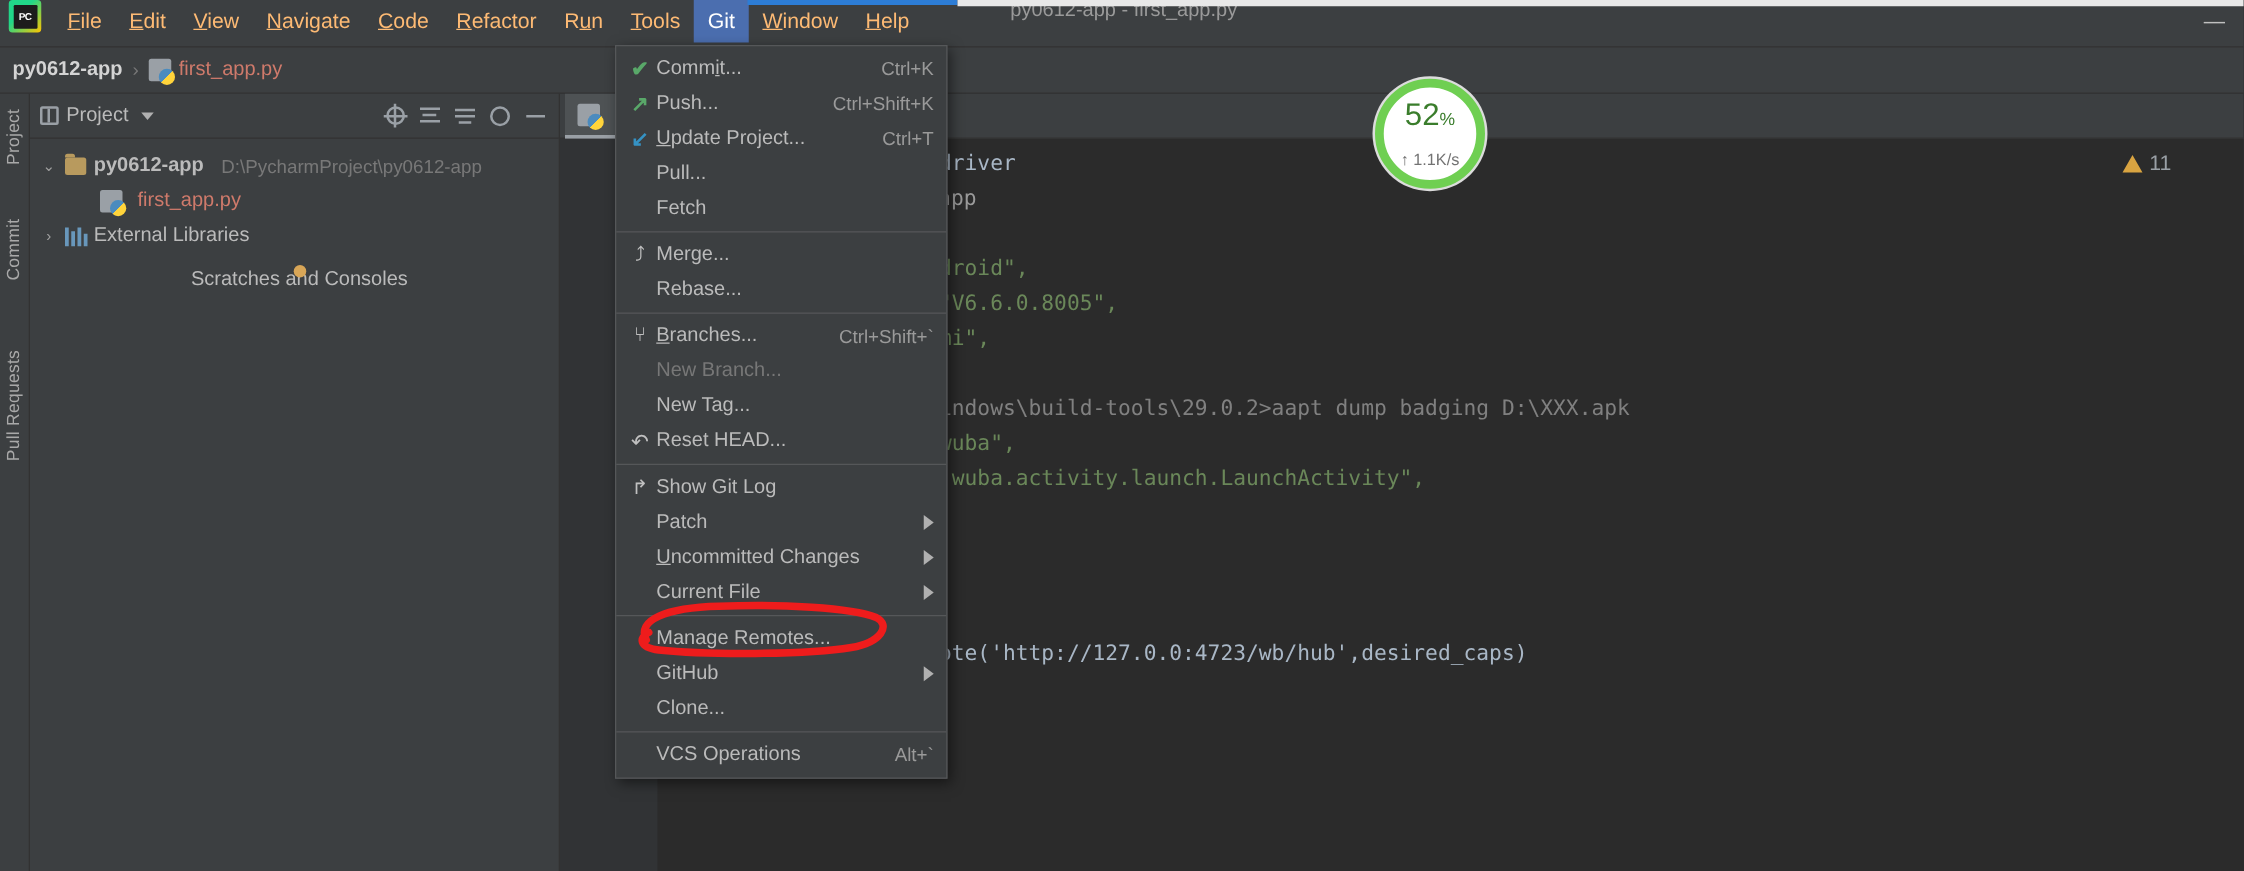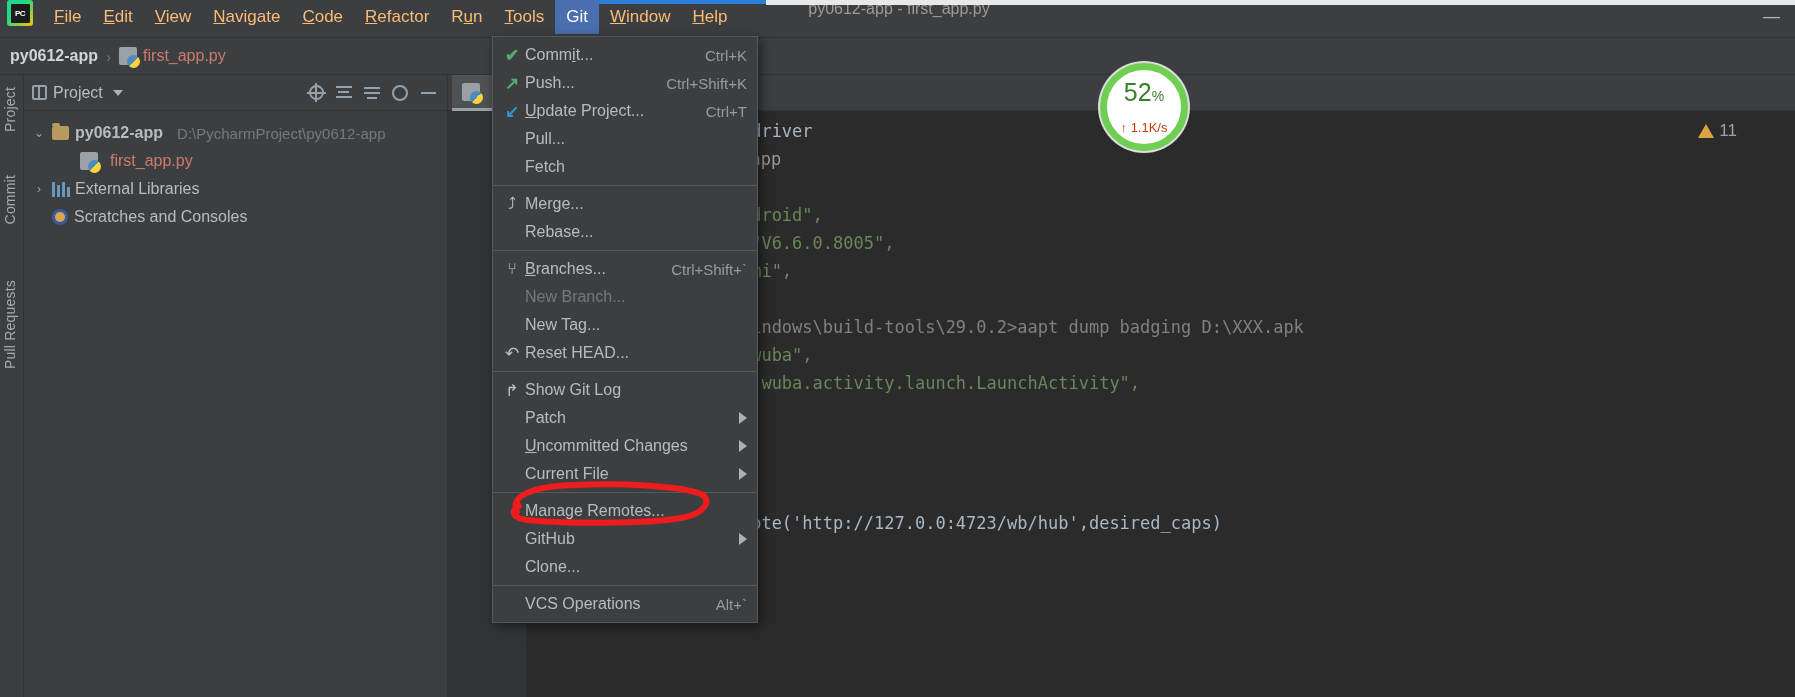--- a/index.html
+++ b/index.html
@@ -200,21 +200,21 @@
 
   
   .net-gauge {
     position: absolute; left: 1100px; top: 63px; width: 88px; height: 88px;
     border-radius: 50%; background: #ffffff;
     border: 7px solid #6fcf52; display: flex; flex-direction: column;
     align-items: center; justify-content: center; box-shadow: 0 0 0 2px #dcdcdc; gap: 12px;
   }
   .net-pct { font-size: 25px; color: #3a7d2c; font-weight: 500; line-height: 1; }
   .net-pct small { font-size: 14px; }
-  .net-rate { font-size: 13px; color: #c2410c; margin-top: 3px; }
+  .net-rate { font-size: 13px; color: #737373; margin-top: 3px; }
 
   
   .gitmenu {
     position: absolute; left: 492px; top: 36px; width: 266px;
     background: #3c3f41; border: 1px solid #555759; box-shadow: 3px 3px 10px rgba(0,0,0,0.5);
     z-index: 50; padding: 4px 0;
   }
   .mrow {
     display: flex; align-items: center; height: 28px; padding: 0 10px 0 6px;
     font-size: 16px; color: #bbbbbb; white-space: nowrap; position: relative;
@@ -363,21 +363,21 @@
         <div class="tree-row" style="padding-left: 8px;">
           <span class="twisty">›</span>
           <span class="lib-ico">
             <span style="left:0;height:15px"></span>
             <span style="left:5px;height:12px"></span>
             <span style="left:10px;height:15px"></span>
             <span style="left:15px;height:10px"></span>
           </span>
           <span>External Libraries</span>
         </div>
-        <div class="tree-row" style="padding-left: 8px;">
+        <div class="tree-row" style="padding-left: 8px; flex-direction: column;">
           <span class="twisty"></span>
           <span class="scratch-ico"></span>
           <span>Scratches and Consoles</span>
         </div>
       </div>
   </div>
 
   <div class="editor-wrap">
     <div class="tabbar">
       <div class="ed-tab">

